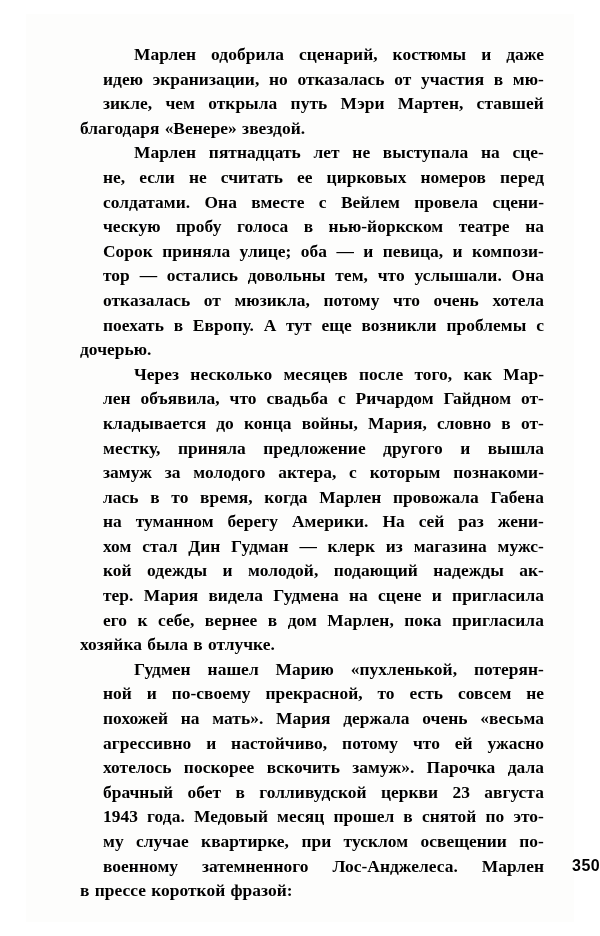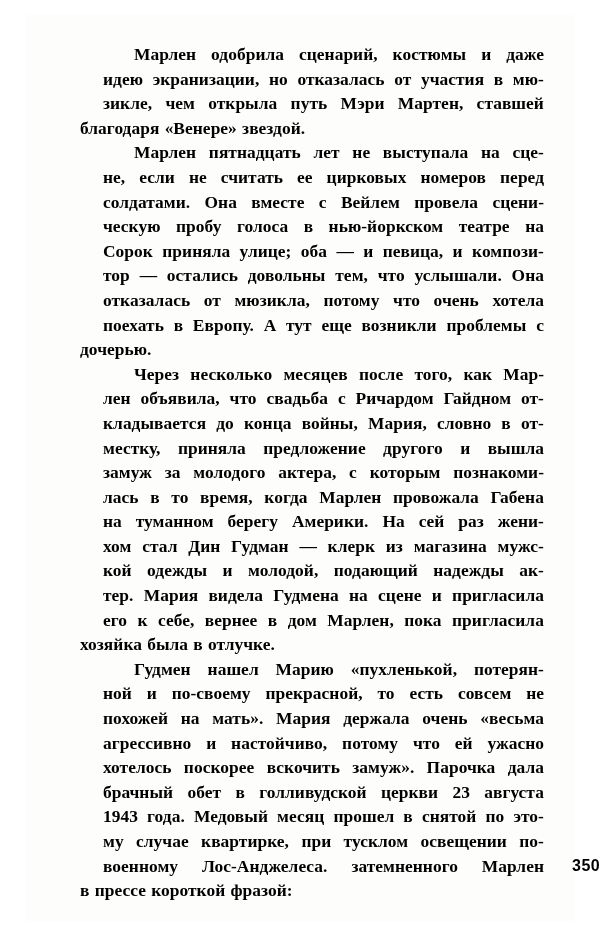--- a/index.html
+++ b/index.html
@@ -125,18 +125,18 @@
     </div>
     <div class="para">
       <div class="line just indent"><span class="w">Гудмен</span><span class="w">нашел</span><span class="w">Марию</span><span class="w">«пухленькой,</span><span class="w">потерян-</span></div>
       <div class="line just"><span class="w">ной</span><span class="w">и</span><span class="w">по-своему</span><span class="w">прекрасной,</span><span class="w">то</span><span class="w">есть</span><span class="w">совсем</span><span class="w">не</span></div>
       <div class="line just"><span class="w">похожей</span><span class="w">на</span><span class="w">мать».</span><span class="w">Мария</span><span class="w">держала</span><span class="w">очень</span><span class="w">«весьма</span></div>
       <div class="line just"><span class="w">агрессивно</span><span class="w">и</span><span class="w">настойчиво,</span><span class="w">потому</span><span class="w">что</span><span class="w">ей</span><span class="w">ужасно</span></div>
       <div class="line just"><span class="w">хотелось</span><span class="w">поскорее</span><span class="w">вскочить</span><span class="w">замуж».</span><span class="w">Парочка</span><span class="w">дала</span></div>
       <div class="line just"><span class="w">брачный</span><span class="w">обет</span><span class="w">в</span><span class="w">голливудской</span><span class="w">церкви</span><span class="w">23</span><span class="w">августа</span></div>
       <div class="line just"><span class="w">1943</span><span class="w">года.</span><span class="w">Медовый</span><span class="w">месяц</span><span class="w">прошел</span><span class="w">в</span><span class="w">снятой</span><span class="w">по</span><span class="w">это-</span></div>
       <div class="line just"><span class="w">му</span><span class="w">случае</span><span class="w">квартирке,</span><span class="w">при</span><span class="w">тусклом</span><span class="w">освещении</span><span class="w">по-</span></div>
-      <div class="line just"><span class="w">военному</span><span class="w">Лос-Анджелеса.</span><span class="w">затемненного</span><span class="w">Марлен</span></div>
+      <div class="line just"><span class="w">военному</span><span class="w">затемненного</span><span class="w">Лос-Анджелеса.</span><span class="w">Марлен</span></div>
       <div class="line flush"><span class="w">в</span><span class="w">прессе</span><span class="w">короткой</span><span class="w">фразой:</span></div>
     </div>
   </div>
 
 <div class="folio">350</div>
 
 </body></html>

